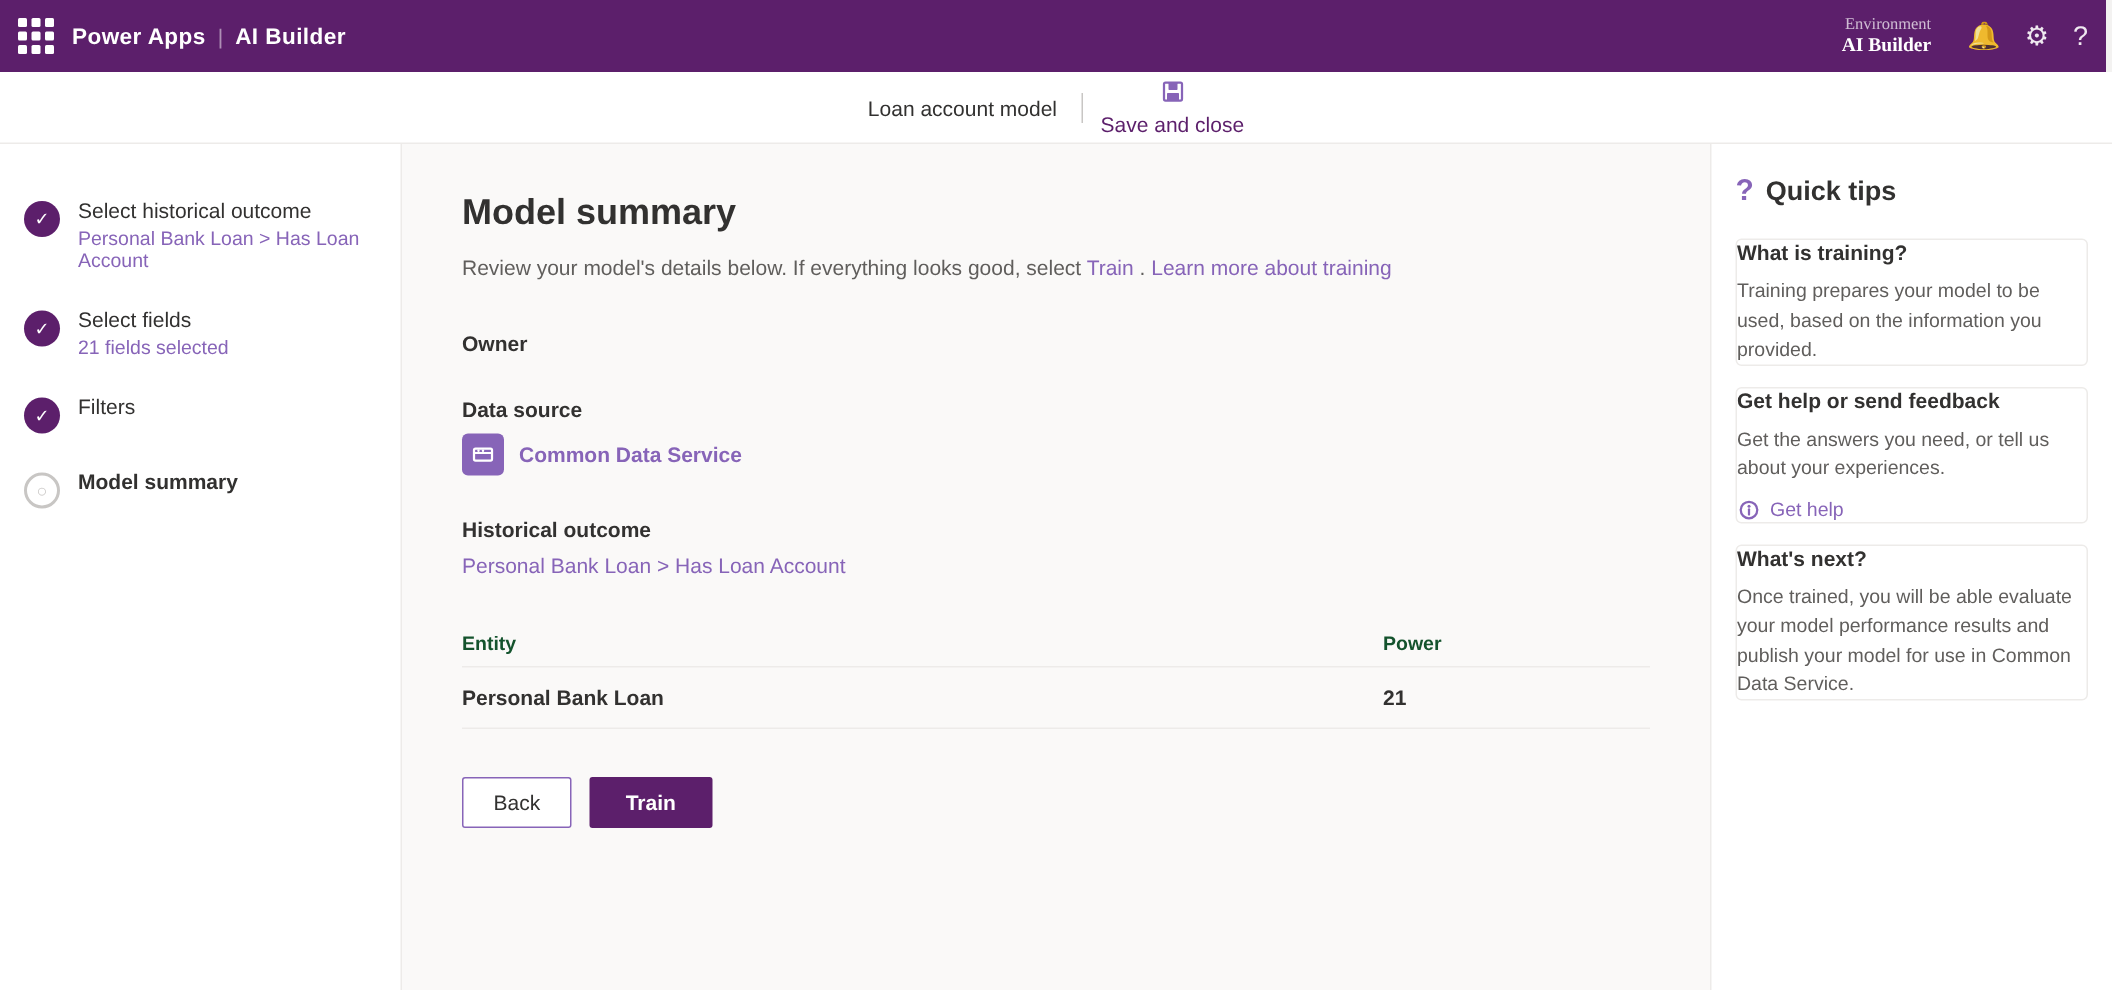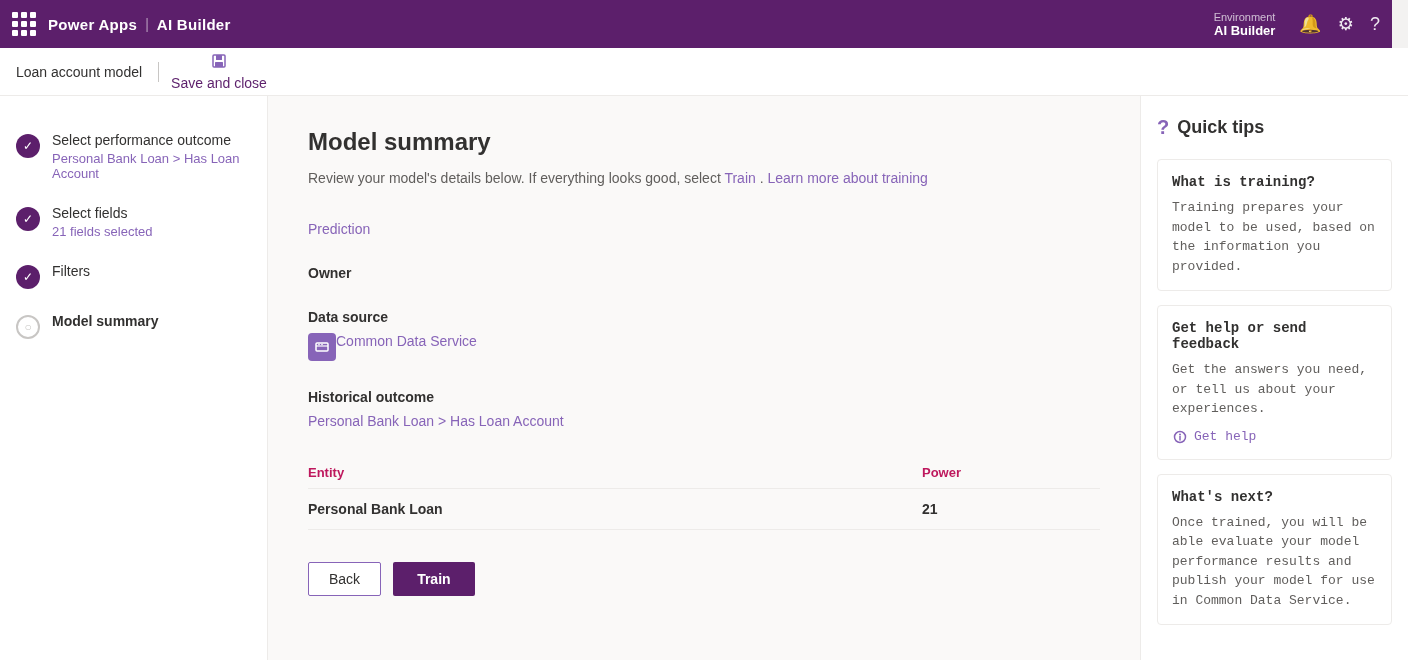--- a/index.html
+++ b/index.html
@@ -1,36 +1,36 @@
 <!DOCTYPE html>
 <html><head>
   <meta charset="utf-8">
   <style>
     * { box-sizing: border-box; margin: 0; padding: 0; }
     body { font-family: 'Segoe UI', Arial, sans-serif; font-size: 14px; color: #323130; background: #f3f2f1; }
 
     
     .topnav {
       display: flex; align-items: center; background: #5c1f6b; color: white;
-      height: 48px; padding: 0 12px; position: fixed; top: 0; left: 0; right: 16px; z-index: 100;
+      height: 48px; padding: 0 12px; position: fixed; top: 0; left: 0; right: 4px; z-index: 100;
     }
     .topnav-waffle { margin-right: 12px; cursor: pointer; display: flex; align-items: center; }
     .topnav-brand { font-size: 15px; font-weight: 600; letter-spacing: 0.3px; }
     .topnav-divider { color: rgba(255,255,255,0.5); margin: 0 8px; }
     .topnav-right { margin-left: auto; display: flex; align-items: center; gap: 16px; }
-    .topnav-env { display: flex; flex-direction: column; align-items: flex-end; margin-right: 8px; }
+    .topnav-env { display: flex; flex-direction: column; align-items: flex-end; margin-right: 8px; font-family: Liberation Serif, serif; }
     .topnav-env-label { font-size: 11px; color: rgba(255,255,255,0.7); }
     .topnav-env-name { font-size: 13px; font-weight: 600; }
     .topnav-icon { color: white; cursor: pointer; font-size: 18px; opacity: 0.9; }
 
     
     .headerbar {
       position: fixed; top: 48px; left: 0; right: 0; height: 48px;
       background: white; border-bottom: 1px solid #edebe9;
-      display: flex; align-items: center; justify-content: flex-start;
+      display: flex; align-items: center; justify-content: center;
       padding: 0 16px; z-index: 99;
     }
     .headerbar-title { margin-right: 16px; font-size: 14px; color: #323130; font-weight: 400; }
     .headerbar-divider { width: 1px; height: 20px; background: #c8c6c4; margin-right: 12px; }
     .save-close-btn {
       display: flex; align-items: center; gap: 6px; cursor: pointer;
       color: #5c1f6b; font-size: 14px; border: none; background: none; font-weight: 400; flex-direction: column;
     }
 
     
@@ -58,31 +58,31 @@
       flex: 1; background: #faf9f8; overflow-y: auto; padding: 32px 40px;
     }
     .model-summary-title { font-size: 24px; font-weight: 600; color: #323130; margin-bottom: 12px; }
     .model-summary-desc { font-size: 14px; color: #605e5c; margin-bottom: 32px; line-height: 1.5; }
     .model-summary-desc a { color: #8764b8; text-decoration: none; cursor: pointer; }
 
     .section { margin-bottom: 28px; }
     .section-label { font-size: 14px; font-weight: 600; color: #323130; margin-bottom: 8px; }
     .section-value { font-size: 14px; color: #8764b8; }
 
-    .data-source-item { display: flex; align-items: flex-start; gap: 0; }
+    .data-source-item { display: flex; align-items: center; gap: 10px; font-weight: bold; }
     .ds-icon {
       width: 28px; height: 28px; background: #8764b8; border-radius: 4px;
       display: flex; align-items: center; justify-content: center; color: white; font-size: 14px;
     }
 
     .historical-value { font-size: 14px; color: #8764b8; }
 
     .fields-table { width: 100%; border-collapse: collapse; margin-top: 16px; }
     .fields-table th {
-      text-align: left; font-size: 13px; font-weight: 600; color: #be185d;
+      text-align: left; font-size: 13px; font-weight: 600; color: #14532d;
       border-bottom: 1px solid #edebe9; padding: 8px 0; 
     }
     .fields-table td {
       font-size: 14px; color: #323130; padding: 12px 0;
       border-bottom: 1px solid #edebe9;
       font-weight: bold;
     }
 
     .btn-row { display: flex; gap: 12px; margin-top: 32px; }
     .btn-back {
@@ -94,21 +94,21 @@
       color: white; font-size: 14px; cursor: pointer; border-radius: 2px; font-weight: 600;
     }
 
     
     .right-panel {
       width: 268px; min-width: 268px; background: white; border-left: 1px solid #edebe9;
       padding: 20px 16px; overflow-y: auto;
     }
     .quick-tips-header { display: flex; align-items: center; gap: 8px; font-size: 18px; font-weight: 600; color: #323130; margin-bottom: 20px; }
     .qt-icon { color: #8764b8; font-size: 20px; }
-    .tip-card { border: 1px solid #edebe9; border-radius: 4px; padding: 14px; margin-bottom: 14px; background: white; font-family: Liberation Mono, monospace; }
+    .tip-card { border: 1px solid #edebe9; border-radius: 4px; margin-bottom: 14px; background: white; }
     .tip-card-title { font-size: 14px; font-weight: 600; color: #323130; margin-bottom: 8px; }
     .tip-card-body { font-size: 13px; color: #605e5c; line-height: 1.5; }
     .get-help-link { display: flex; align-items: center; gap: 6px; color: #8764b8; font-size: 13px; margin-top: 10px; cursor: pointer; }
 
     
     .waffle-grid { display: grid; grid-template-columns: repeat(3,6px); gap: 3px; }
     .waffle-dot { width: 6px; height: 6px; background: white; border-radius: 1px; }
   </style>
 </head>
 <body>
@@ -154,21 +154,21 @@
   </button>
 </div>
 
 <div class="layout">
 
   <aside class="sidebar">
 
     <div class="sidebar-step">
       <div class="step-circle completed">✓</div>
       <div class="step-content">
-        <div class="step-label">Select performance outcome</div>
+        <div class="step-label">Select historical outcome</div>
         <div class="step-sublabel">Personal Bank Loan &gt; Has Loan Account</div>
       </div>
     </div>
 
     <div class="sidebar-step">
       <div class="step-circle completed">✓</div>
       <div class="step-content">
         <div class="step-label">Select fields</div>
         <div class="step-sublabel">21 fields selected</div>
       </div>
@@ -192,21 +192,20 @@
   <main class="main-content">
     <h1 class="model-summary-title">Model summary</h1>
     <p class="model-summary-desc">
       <span>Review your model's details below. If everything looks good, select </span>
       <a>Train</a>
       <span>. </span>
       <a>Learn more about training</a>
     </p>
 
     <div class="section">
-      <div class="section-value">Prediction</div>
     </div>
 
     <div class="section">
       <div class="section-label">Owner</div>
       <div class="section-value"></div>
     </div>
 
     <div class="section">
       <div class="section-label">Data source</div>
       <div class="data-source-item">

